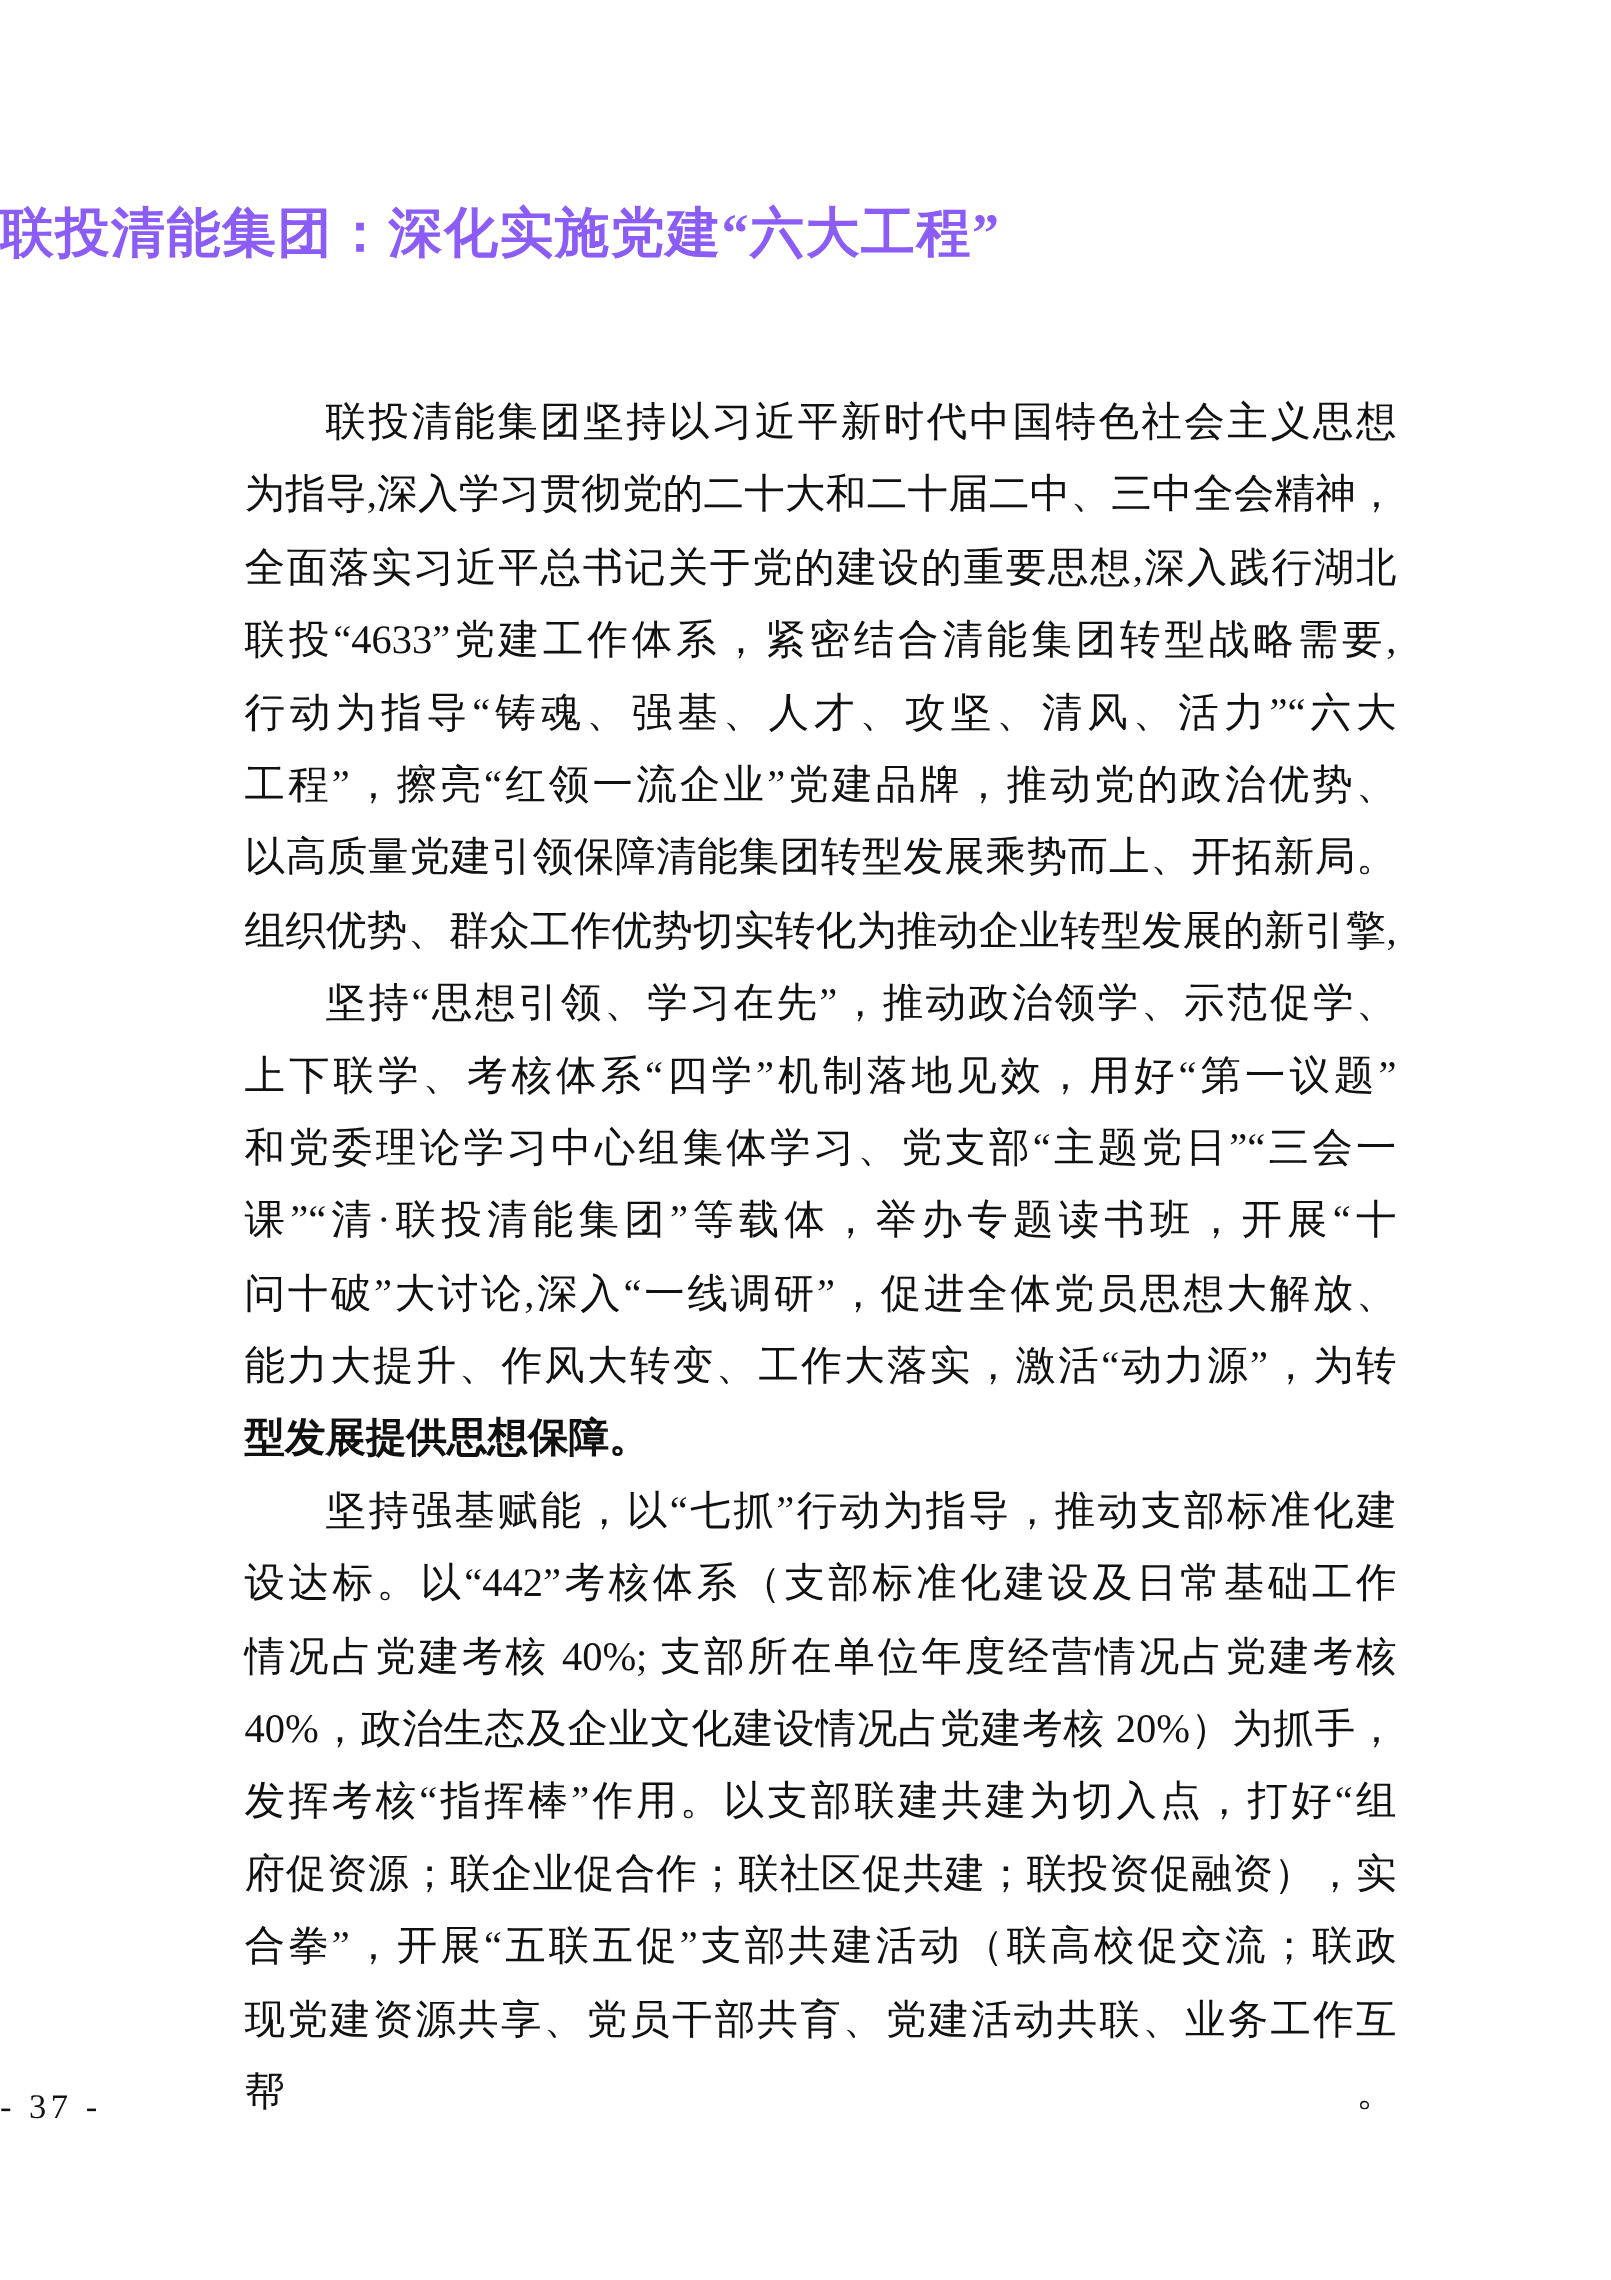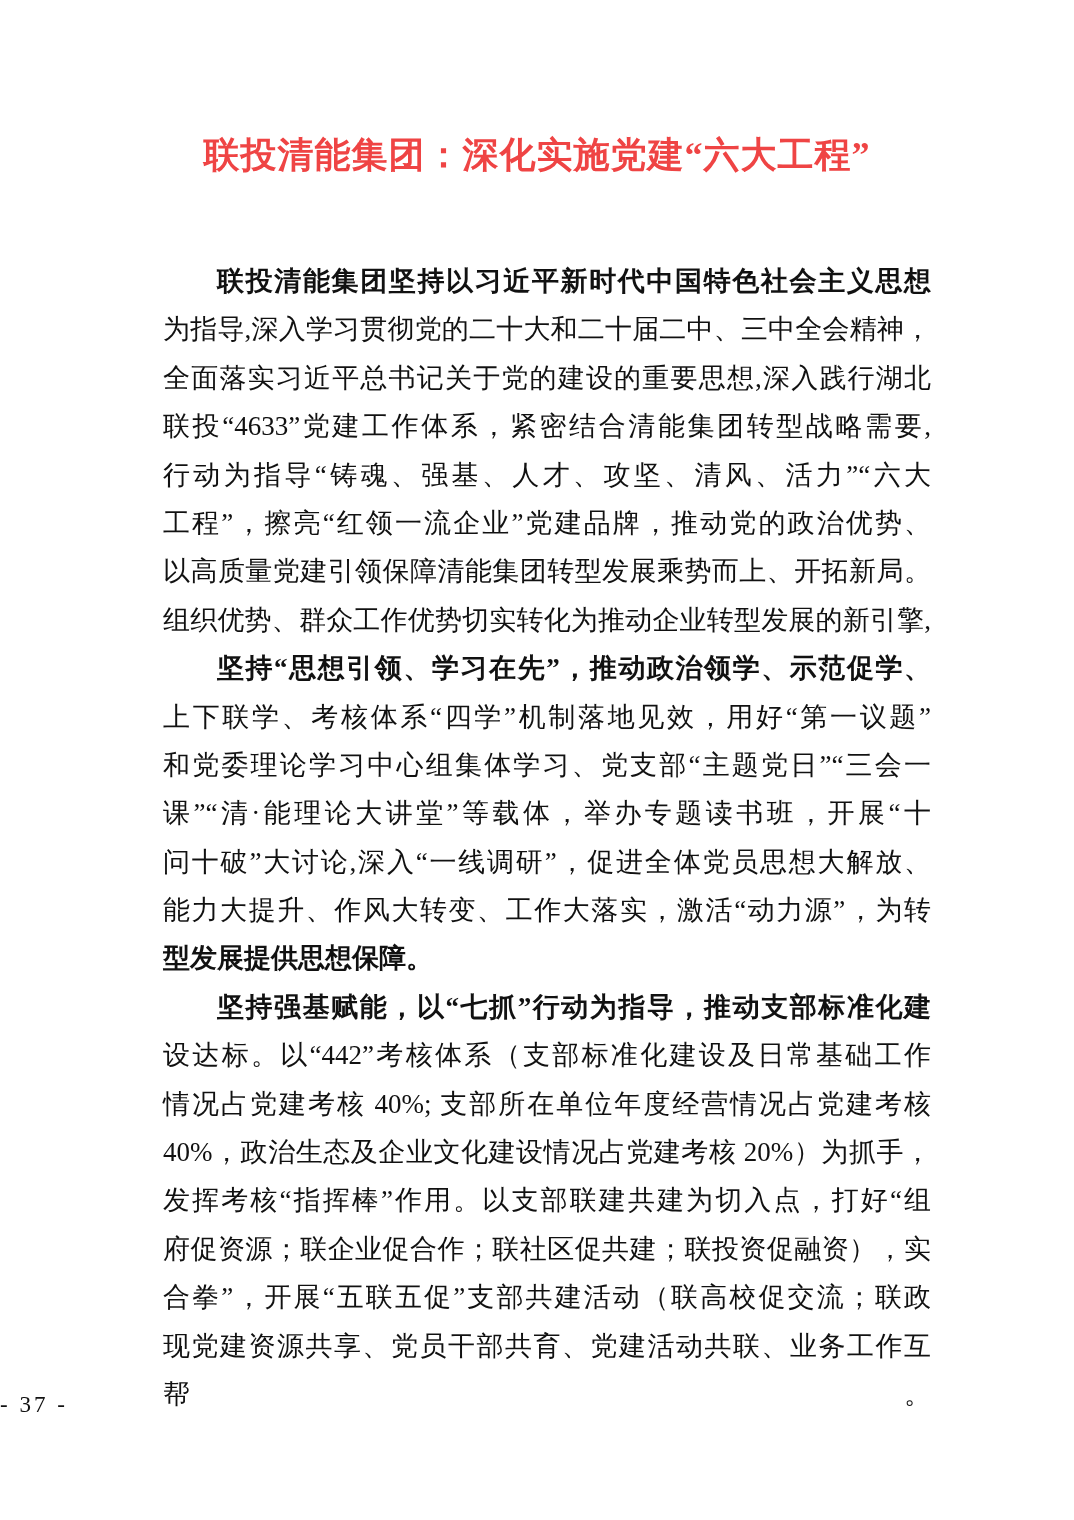--- a/index.html
+++ b/index.html
@@ -15,45 +15,44 @@
     position: absolute;
     inset: 0;
     background: #ffffff;
     overflow: hidden;
   }
   .doc-title {
     position: absolute;
     top: 126px;
     left: 0;
     width: 100%;
-    text-align: center;
     font-weight: bold;
     font-size: 36px;
     line-height: 58px;
     letter-spacing: 1px;
-    color: #ef4444;
+    color: #8b5cf6;
   }
   .doc-body {
     position: absolute;
     top: 257px;
     left: 163px;
     width: 768px;
   }
   .para { margin: 0; }
   .line {
     font-size: 27px;
     line-height: 48.4px;
     height: 48.4px;
     text-align: justify;
     text-align-last: justify;
     color: #111111;
     white-space: normal;
     overflow: visible;
   }
-  .line.indent { text-indent: 2em; font-weight: bold; }
+  .line.indent { text-indent: 2em; }
   .line.no-justify { text-align: right; text-align-last: left; font-weight: bold; }
   .page-footer {
     position: absolute;
     top: 1392px;
     left: 0;
     width: 100%;
     text-align: left;
   }
   .page-number {
     font-size: 23px;
@@ -79,21 +78,21 @@
         <div class="line">联投“4633”党建工作体系，紧密结合清能集团转型战略需要,</div>
         <div class="line">行动为指导“铸魂、强基、人才、攻坚、清风、活力”“六大</div>
         <div class="line">工程”，擦亮“红领一流企业”党建品牌，推动党的政治优势、</div>
         <div class="line">以高质量党建引领保障清能集团转型发展乘势而上、开拓新局。</div>
         <div class="line">组织优势、群众工作优势切实转化为推动企业转型发展的新引擎,</div>
       </div>
       <div class="para">
         <div class="line indent">坚持“思想引领、学习在先”，推动政治领学、示范促学、</div>
         <div class="line">上下联学、考核体系“四学”机制落地见效，用好“第一议题”</div>
         <div class="line">和党委理论学习中心组集体学习、党支部“主题党日”“三会一</div>
-        <div class="line">课”“清·能理论大讲堂”等载体，举办专题读书班，开展“十</div>
+        <div class="line">课”“清·联投清能集团”等载体，举办专题读书班，开展“十</div>
         <div class="line">问十破”大讨论,深入“一线调研”，促进全体党员思想大解放、</div>
         <div class="line">能力大提升、作风大转变、工作大落实，激活“动力源”，为转</div>
         <div class="line no-justify">型发展提供思想保障。</div>
       </div>
       <div class="para">
         <div class="line indent">坚持强基赋能，以“七抓”行动为指导，推动支部标准化建</div>
         <div class="line">设达标。以“442”考核体系（支部标准化建设及日常基础工作</div>
         <div class="line">情况占党建考核 40%; 支部所在单位年度经营情况占党建考核</div>
         <div class="line">40%，政治生态及企业文化建设情况占党建考核 20%）为抓手，</div>
         <div class="line">发挥考核“指挥棒”作用。以支部联建共建为切入点，打好“组</div>

